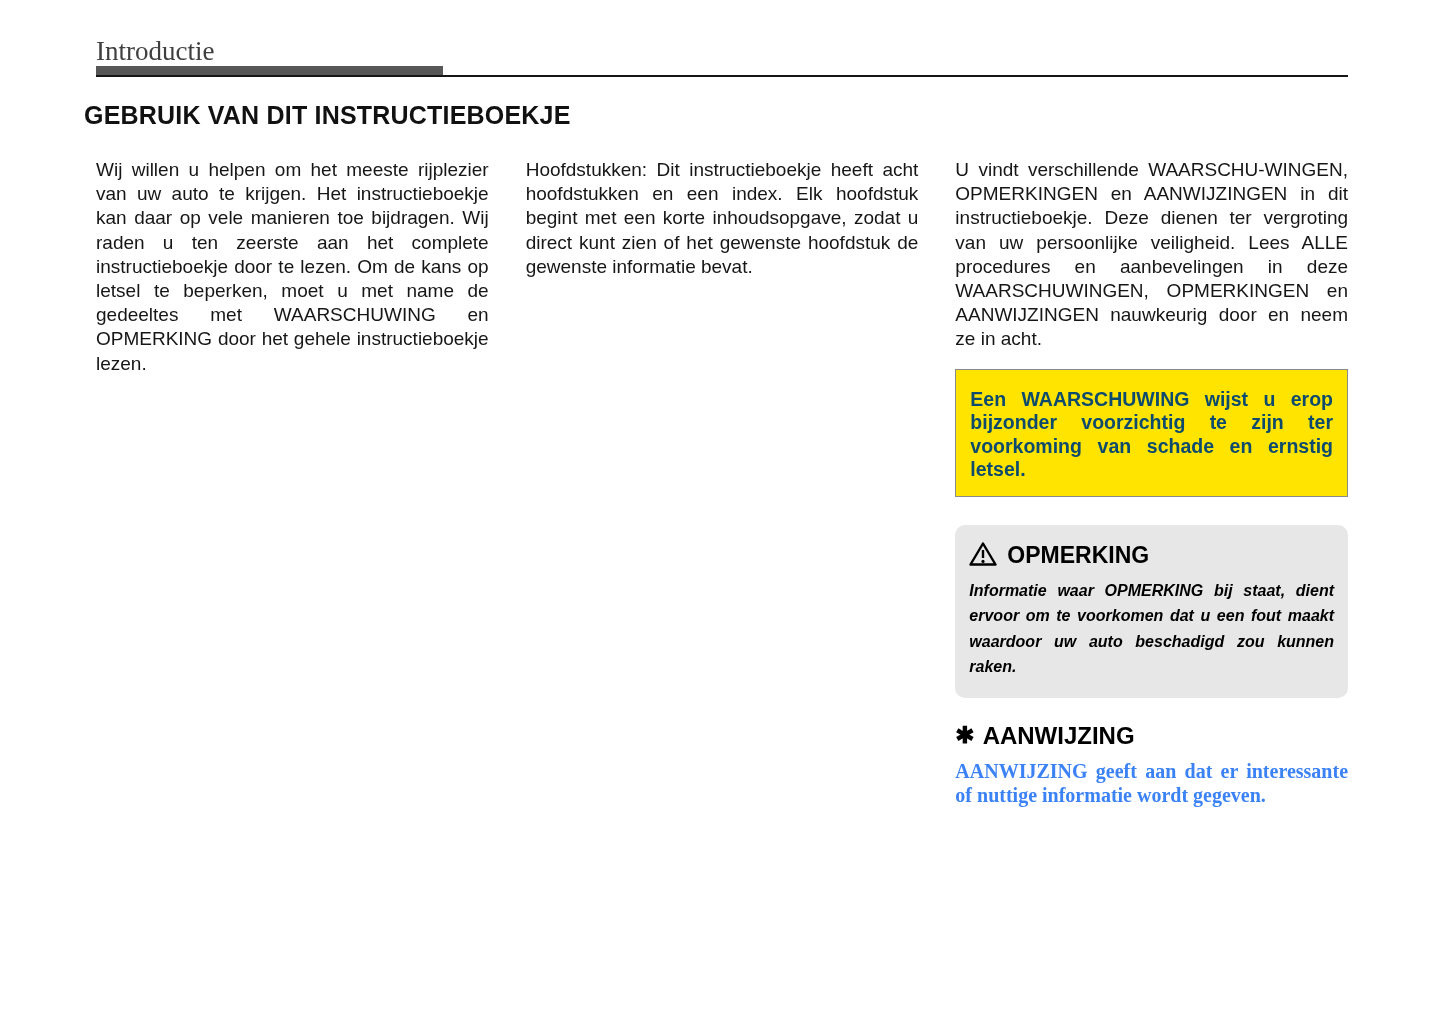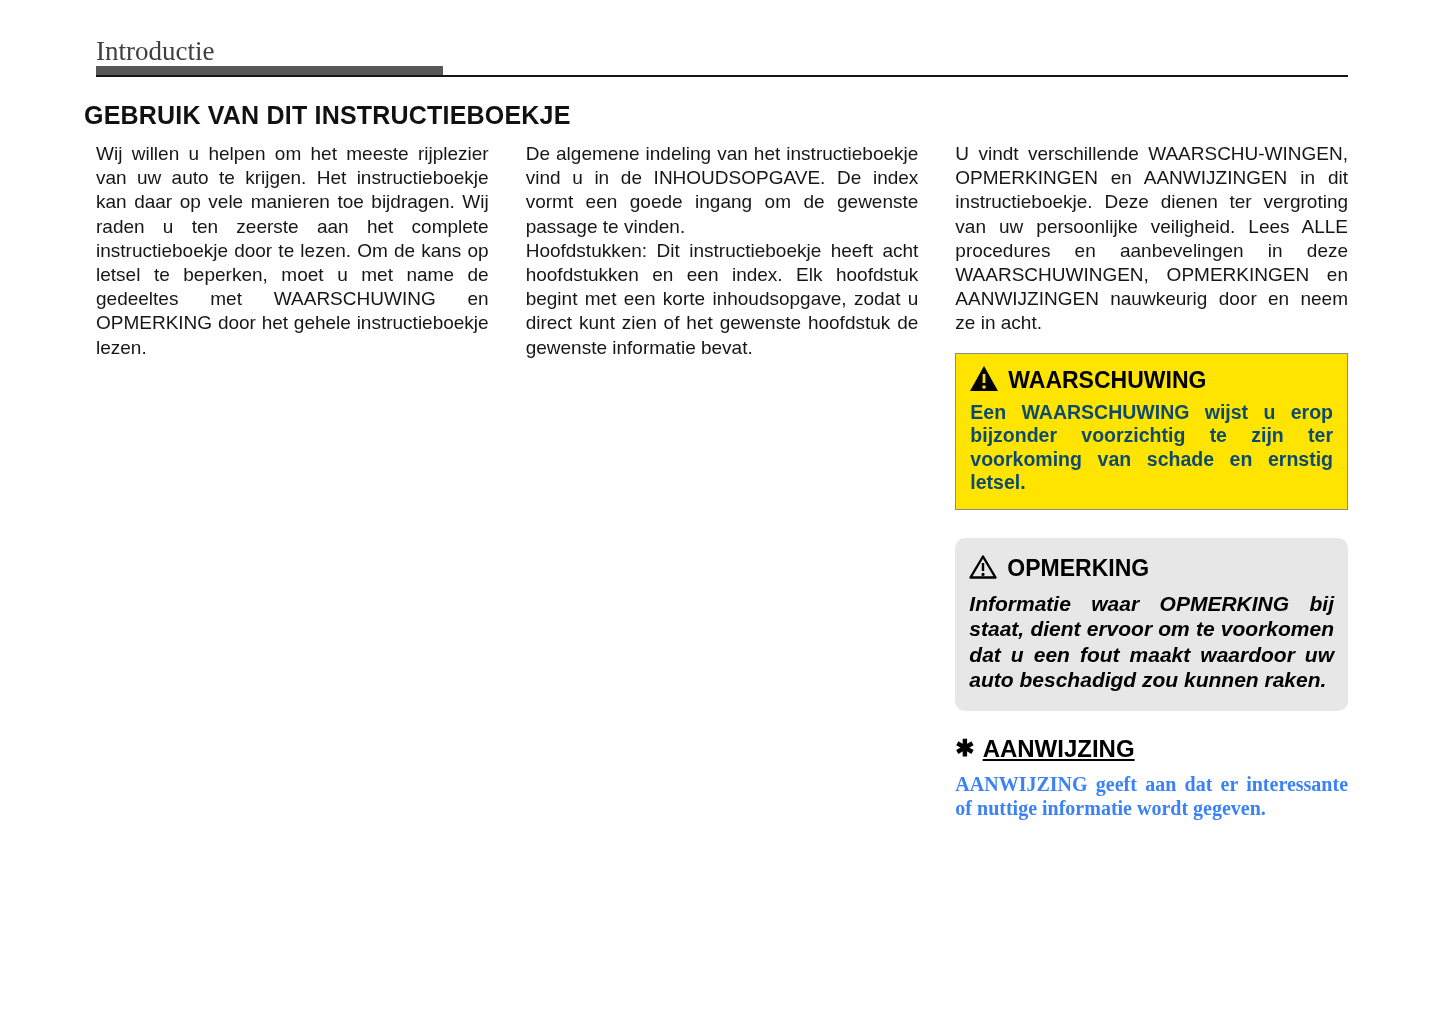--- a/index.html
+++ b/index.html
@@ -48,21 +48,21 @@
     font-size: 25px;
     font-weight: bold;
     letter-spacing: 0.2px;
     color: #111;
   }
 
   
   .columns {
     position: absolute;
     left: 96px;
-    top: 142px;
+    top: 158px;
     width: 1252px;
     display: flex;
     gap: 37px;
   }
   .col { flex: 1 1 0; min-width: 0; }
   .col p {
     font-size: 19px;
     line-height: 24.2px;
     text-align: justify;
     color: #161616;
@@ -97,21 +97,21 @@
 
   
   .note-box {
     margin-top: 28px;
     background: #e7e7e7;
     padding: 16px 14px 18px 14px;
     border-radius: 10px;
   }
   .note-box .box-body {
     margin-top: 8px;
-    font-size: 21px;
+    font-size: 16px;
     font-weight: bold;
     font-style: italic;
     line-height: 25.5px;
     text-align: justify;
     color: #000;
   }
 
   
   .aanwijzing { margin-top: 24px; }
   .aanwijzing-title-row {
@@ -122,21 +122,20 @@
   .aanwijzing-symbol {
     font-size: 23px;
     font-weight: bold;
     color: #000;
     line-height: 1;
   }
   .aanwijzing-title {
     font-size: 24px;
     font-weight: bold;
     color: #000;
-    text-decoration: underline;
   }
   .aanwijzing-body {
     margin-top: 9px;
     font-family: "Liberation Serif", serif;
     font-size: 20px;
     font-weight: bold;
     line-height: 24.5px;
     text-align: justify;
     color: #3b82f6;
   }
@@ -180,38 +179,27 @@
 
   <div class="main-title">GEBRUIK VAN DIT INSTRUCTIEBOEKJE</div>
 
   <div class="columns">
 
     <div class="col">
       <p>Wij willen u helpen om het meeste rijplezier van uw auto te krijgen. Het instructieboekje kan daar op vele manieren toe bijdragen. Wij raden u ten zeerste aan het complete instructieboekje door te lezen. Om de kans op letsel te beperken, moet u met name de gedeeltes met WAARSCHUWING en OPMERKING door het gehele instructieboekje lezen.</p>
     </div>
 
     <div class="col">
-      <p>De algemene indeling van het instructieboekje vind u in de INHOUDSOPGAVE. De index vormt een goede ingang om de gewenste passage te vinden.</p>
       <p>Hoofdstukken: Dit instructieboekje heeft acht hoofdstukken en een index. Elk hoofdstuk begint met een korte inhoudsopgave, zodat u direct kunt zien of het gewenste hoofdstuk de gewenste informatie bevat.</p>
     </div>
 
     <div class="col">
       <p>U vindt verschillende WAARSCHU-WINGEN, OPMERKINGEN en AANWIJZINGEN in dit instructieboekje. Deze dienen ter vergroting van uw persoonlijke veiligheid. Lees ALLE procedures en aanbevelingen in deze WAARSCHUWINGEN, OPMERKINGEN en AANWIJZINGEN nauwkeurig door en neem ze in acht.</p>
 
       <div class="warning-box">
-        <div class="box-title-row">
-          <span class="tri-icon">
-            <svg width="28" height="25" viewBox="0 0 28 25" aria-hidden="true">
-              <path d="M14 0 L28 25 L0 25 Z" fill="#000"></path>
-              <rect x="12.6" y="8" width="2.8" height="9" fill="#ffe400"></rect>
-              <circle cx="14" cy="21" r="1.8" fill="#ffe400"></circle>
-            </svg>
-          </span>
-          <span class="box-title">WAARSCHUWING</span>
-        </div>
         <div class="box-body">Een WAARSCHUWING wijst u erop bijzonder voorzichtig te zijn ter voorkoming van schade en ernstig letsel.</div>
       </div>
 
       <div class="note-box">
         <div class="box-title-row">
           <span class="tri-icon">
             <svg width="28" height="25" viewBox="0 0 28 25" aria-hidden="true">
               <path d="M14 2.5 L26.5 23.5 L1.5 23.5 Z" fill="none" stroke="#000" stroke-width="2.4" stroke-linejoin="round"></path>
               <rect x="12.8" y="9" width="2.4" height="8" fill="#000"></rect>
               <circle cx="14" cy="20.4" r="1.6" fill="#000"></circle>

